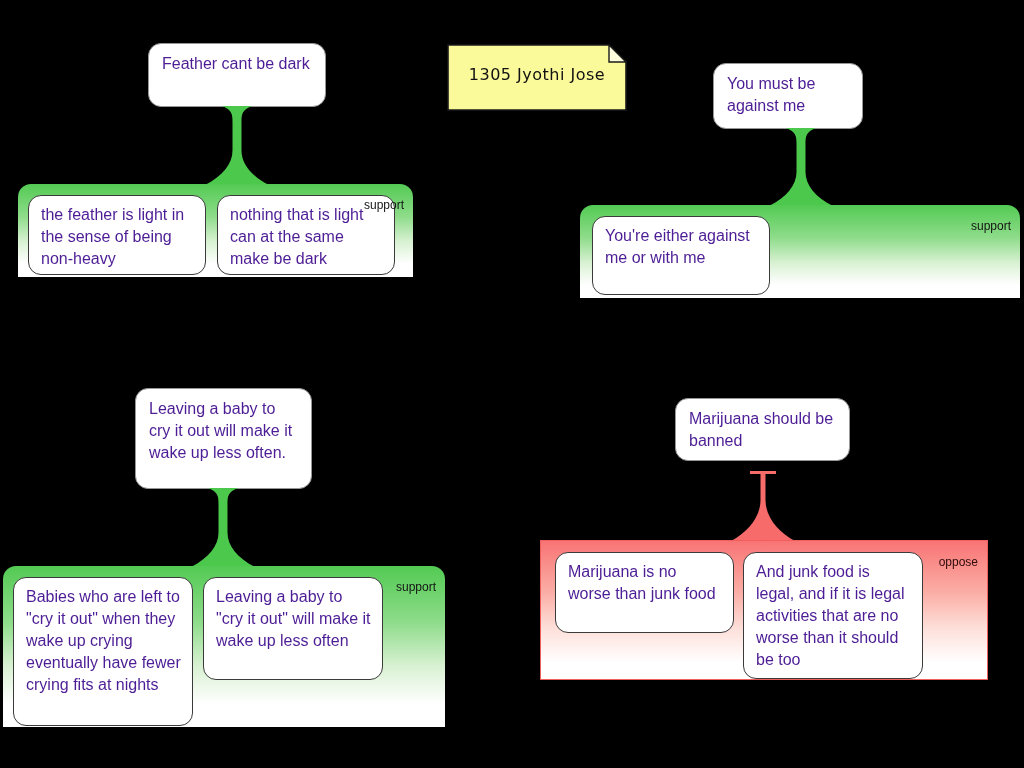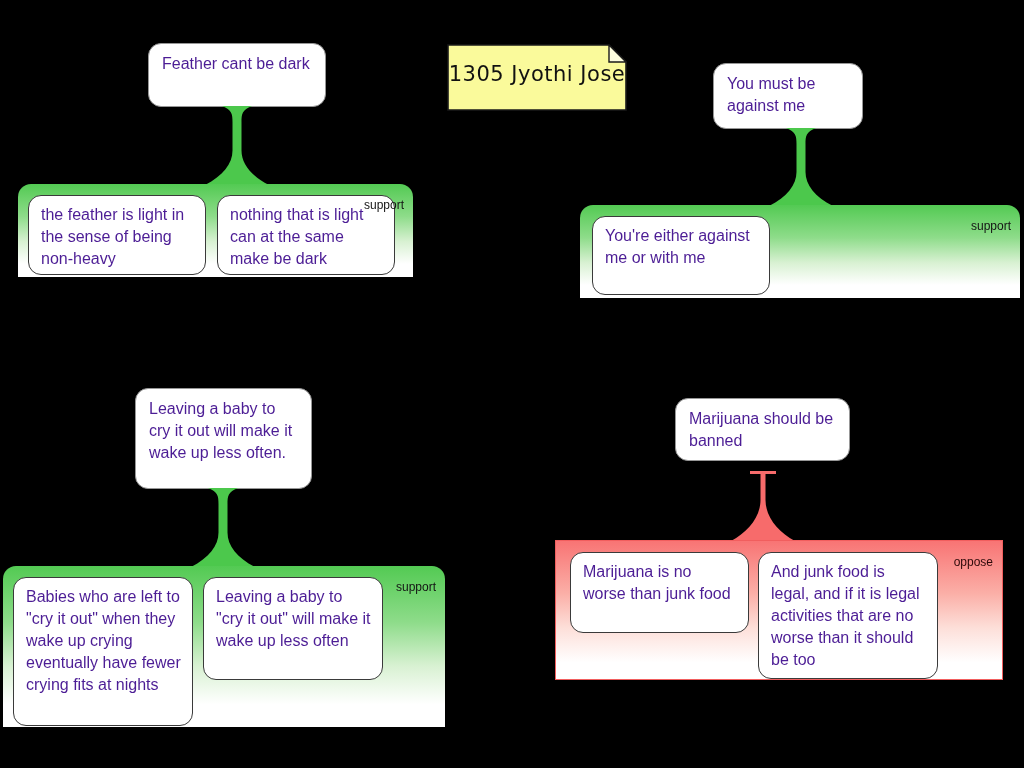--- a/index.html
+++ b/index.html
@@ -35,21 +35,20 @@
     box-sizing:border-box;
   }
   .group.support{
     background:linear-gradient(180deg,#53ca53 0%,#8edc8a 35%,#d8f1d2 62%,#ffffff 86%,#ffffff 100%);
     border-radius:13px 13px 0 0;
   }
   .group.oppose{
     background:linear-gradient(180deg,#f87474 0%,#fbafa7 38%,#fddfd9 63%,#ffffff 88%,#ffffff 100%);
     border:1.5px solid #f15e5e;
     border-radius:0;
-    margin-left:15px;
   }
   .glabel{
     position:absolute;
     top:15px;right:9px;
     font-size:12px;
     line-height:12px;
     color:#141414;
     text-align:center;
   }
   .group.oppose .glabel{color:#2d0a0a;}
@@ -61,21 +60,21 @@
     background:#f76b6b;
   }
   
   .note-wrap{position:absolute;left:447px;top:44px;width:180px;height:67px;}
   .note-wrap svg{position:absolute;left:0;top:0;}
   .note-text{
     position:absolute;left:0;top:0;width:180px;height:53px;
     display:flex;align-items:center;justify-content:center;
     padding-top:7px;box-sizing:border-box;
     font-family:"DejaVu Sans",sans-serif;
-    font-size:21px;letter-spacing:0.5px;
+    font-size:16px;letter-spacing:0.5px;
     color:#111;
   }
 </style>
 </head>
 <body>
 
 <div class="note-wrap">
   <svg width="180" height="67" viewBox="0 0 180 67">
     <path d="M1,1 L162,1 L179,18 L179,66 L1,66 Z" fill="#fafa9b" stroke="#1a1a1a" stroke-width="1.6"></path>
     <path d="M162,1 L162,18 L179,18 Z" fill="#fdfdde" stroke="#1a1a1a" stroke-width="1.4"></path>

